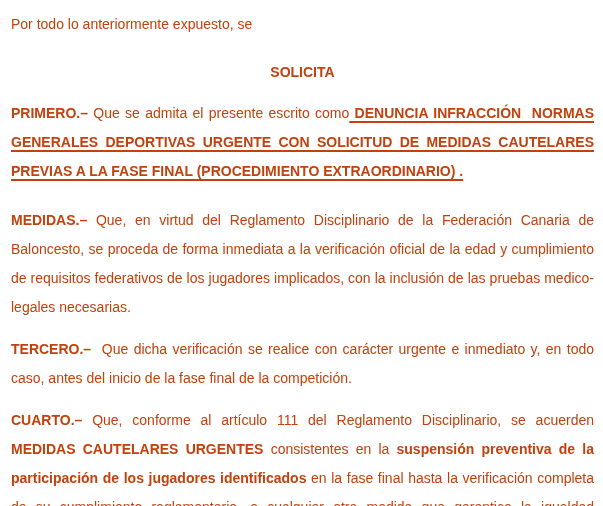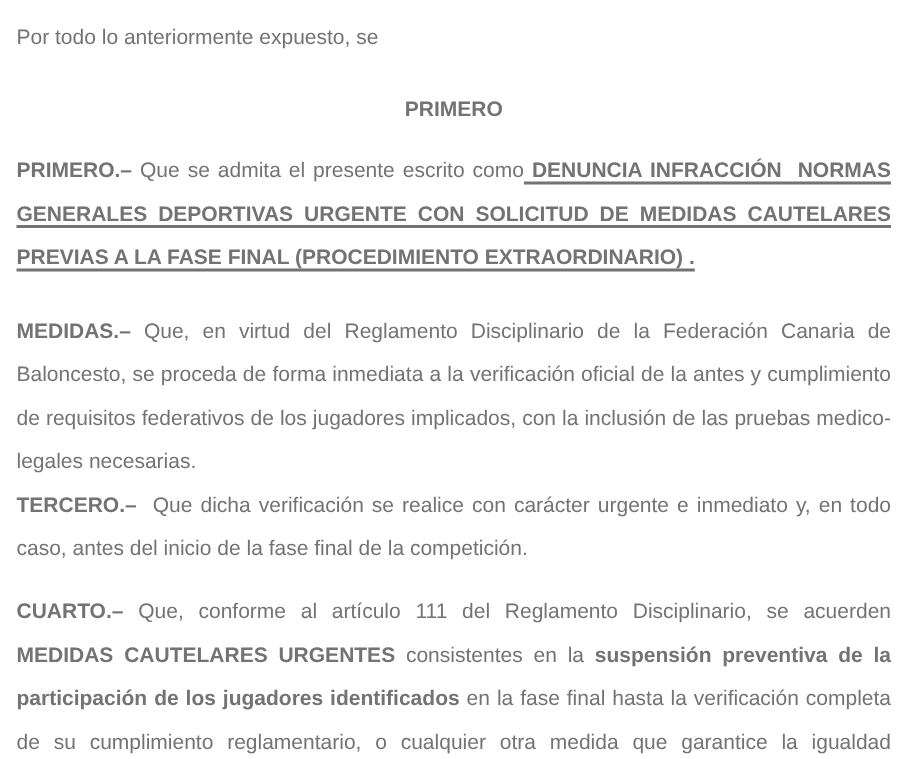--- a/index.html
+++ b/index.html
@@ -13,52 +13,52 @@
     overflow: hidden;
   }
   .page {
     box-sizing: border-box;
     width: 603px;
     height: 506px;
     padding: 8px 9px 0 11px;
     font-family: "Liberation Sans", "DejaVu Sans", sans-serif;
     font-size: 14px;
     line-height: 29px;
-    color: #737373;
+    color: #c2410c;
     background: #ffffff;
   }
   p { margin: 0; }
   .justify { text-align: justify; }
   .intro   { margin-top: 2px; }
   .heading {
     margin-top: 19px;
     text-align: center;
     font-weight: bold;
   }
   .p-primero { margin-top: 12px; }
   .p-segundo { margin-top: 20px; }
-  .p-tercero { }
+  .p-tercero { margin-top: 13px; }
   .p-cuarto  { margin-top: 13px; text-align-last: justify; }
   b, strong { font-weight: bold; }
   .u {
     text-decoration: underline;
     text-decoration-thickness: 2px;
     text-underline-offset: 3px;
   }
 </style>
 </head>
 <body>
 
 <div class="page">
 
   <p class="intro">Por todo lo anteriormente expuesto, se</p>
 
-  <p class="heading">PRIMERO</p>
+  <p class="heading">SOLICITA</p>
 
   <p class="justify p-primero"><b>PRIMERO.–</b><span> Que se admita el presente escrito como</span><b class="u"> DENUNCIA INFRACCIÓN &nbsp;NORMAS GENERALES DEPORTIVAS URGENTE CON SOLICITUD DE MEDIDAS CAUTELARES PREVIAS A LA FASE FINAL (PROCEDIMIENTO EXTRAORDINARIO)&nbsp;.</b></p>
 
-  <p class="justify p-segundo"><b>MEDIDAS.–</b><span> Que, en virtud del Reglamento Disciplinario de la Federación Canaria de Baloncesto, se proceda de forma inmediata a la verificación oficial de la antes y cumplimiento de requisitos federativos de los jugadores implicados, con la inclusión de las pruebas medico-legales necesarias.</span></p>
+  <p class="justify p-segundo"><b>MEDIDAS.–</b><span> Que, en virtud del Reglamento Disciplinario de la Federación Canaria de Baloncesto, se proceda de forma inmediata a la verificación oficial de la edad y cumplimiento de requisitos federativos de los jugadores implicados, con la inclusión de las pruebas medico-legales necesarias.</span></p>
 
   <p class="justify p-tercero"><b>TERCERO.–</b><span>&nbsp; Que dicha verificación se realice con carácter urgente e inmediato y, en todo caso, antes del inicio de la fase final de la competición.</span></p>
 
   <p class="justify p-cuarto"><b>CUARTO.–</b><span> Que, conforme al artículo 111 del Reglamento Disciplinario, se acuerden </span><b>MEDIDAS CAUTELARES URGENTES</b><span> consistentes en la </span><b>suspensión preventiva de la participación de los jugadores identificados</b><span> en la fase final hasta la verificación completa de su cumplimiento reglamentario, o cualquier otra medida que garantice la igualdad competitiva.</span></p>
 
 </div>
 
 </body></html>

